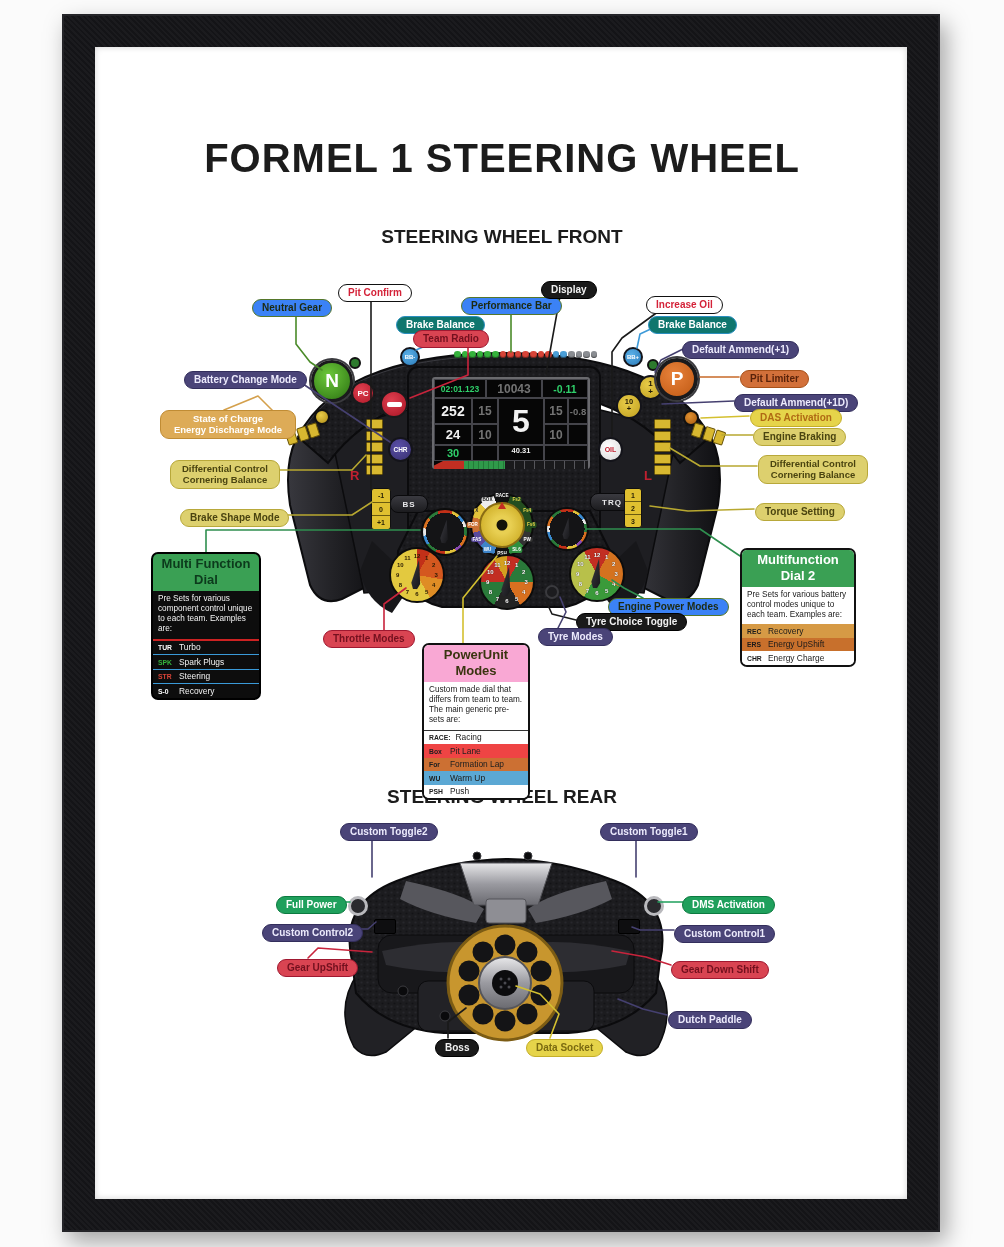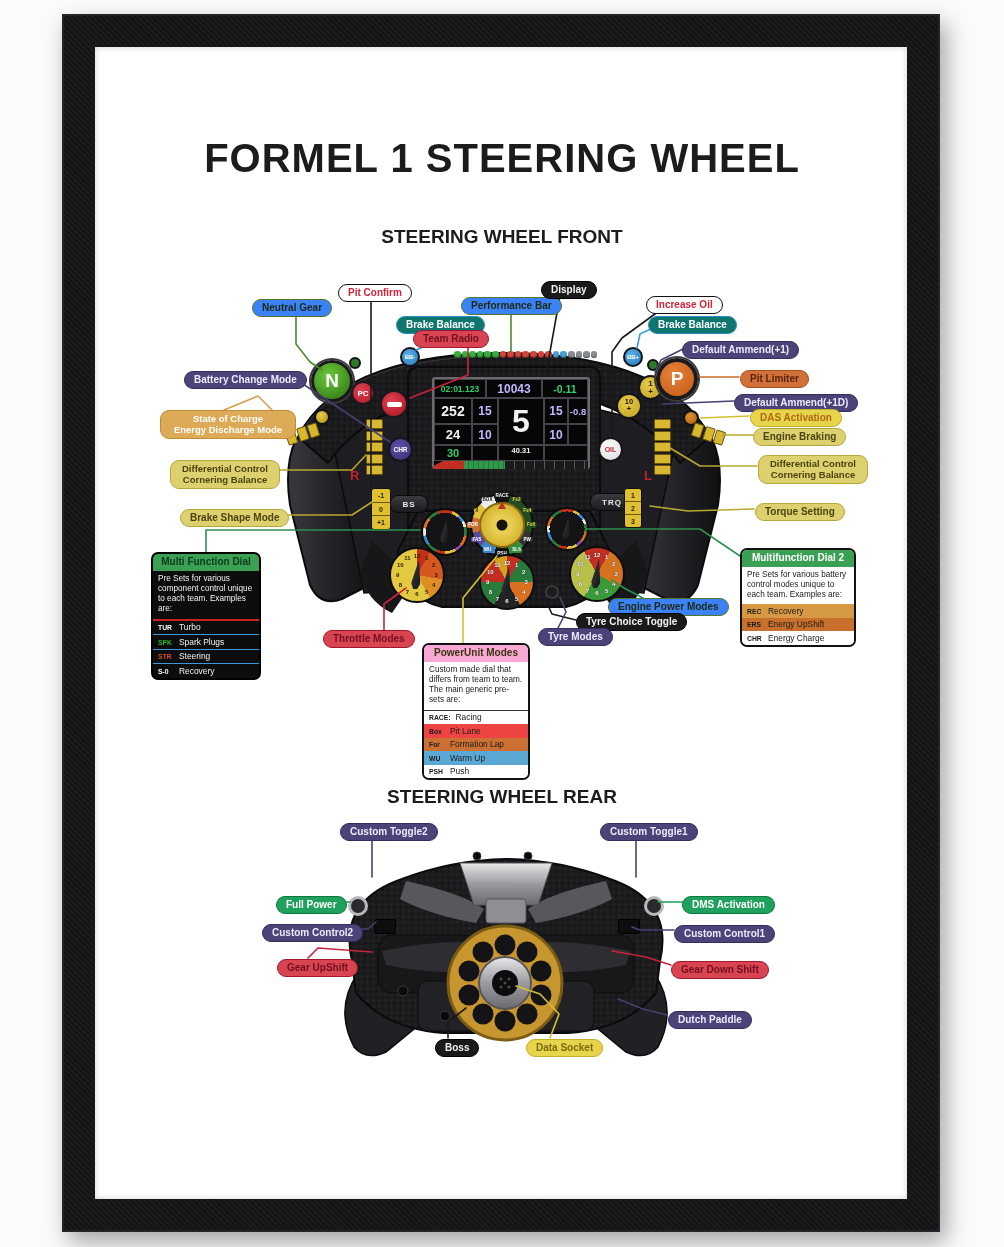--- a/index.html
+++ b/index.html
@@ -28,21 +28,21 @@
   .c-purple{background:#4a4478;border-color:#332e5c;color:#eceafc;}
   .c-orange{background:#d2703a;border-color:#a8511a;color:#59220a;}
   .c-tan   {background:#ddab57;border-color:#c08c34;color:#ffffff;}
   .c-khaki {background:#ddd06e;border-color:#b8a83a;color:#4a4410;}
   .c-yellow{background:#e6d44a;border-color:#c4ae28;color:#b06a14;}
   .c-black {background:#1a1a1a;border-color:#000;color:#f2f2f2;}
   .c-white {background:#ffffff;border-color:#111;color:#d42238;}
   .c-yellow2{background:#e6d44a;border-color:#c4ae28;color:#7a6a10;}
   
   .ibox{position:absolute;z-index:30;border-radius:7px;overflow:hidden;font-size:8.2px;line-height:1.25;}
-  .ibox .hd{font-weight:700;font-size:10px;text-align:center;padding:2px 2px;}
+  .ibox .hd{font-weight:700;font-size:13px;text-align:center;padding:2px 2px;}
   .ibox .bd{padding:3px 5px 4px 5px;}
   .ibox .row{display:flex;gap:5px;padding:1.5px 5px;align-items:baseline;}
   .ibox .ab{font-size:6.8px;font-weight:700;min-width:16px;}
   .ibox .lb{font-size:8.4px;}
   .box-mfd{left:151px;top:552px;width:106px;background:#0d0d0d;color:#f2f2f2;border:2px solid #000;}
   .box-mfd .hd{background:#3aa054;color:#0c3a1c;}
   .box-mfd .bd{border-bottom:2px solid #c22;}
   .box-mfd .row{border-bottom:1.5px solid #3a9ad8;}
   .box-mfd .row:last-child{border-bottom:none;}
   .a-white{color:#fff}.a-green{color:#35b23c}.a-red{color:#d84438}
@@ -58,21 +58,21 @@
   .lines{position:absolute;left:0;top:0;z-index:20;pointer-events:none;}
   
   .fw{position:absolute;left:268px;top:343px;width:472px;height:282px;z-index:10;}
   .fw svg.sil{position:absolute;left:0;top:0;}
   .leds{position:absolute;left:186px;top:8px;width:150px;display:flex;gap:1px;z-index:12;}
   .led{width:6.6px;height:6.6px;border-radius:50%;box-shadow:inset 0 -1px 1px rgba(0,0,0,.5);}
   .screen{position:absolute;left:164px;top:34px;width:158px;height:92px;background:#060606;
           border:2px solid #6a6a6e;border-radius:3px;z-index:12;box-sizing:border-box;}
   .sc{position:absolute;box-sizing:border-box;border:1px solid #44444a;display:flex;
       align-items:center;justify-content:center;font-weight:700;}
-  .t-green{color:#2fd06a}.t-red{color:#c4b5fd}.t-white{color:#f2f2f2}
+  .t-green{color:#2fd06a}.t-red{color:#737373}.t-white{color:#f2f2f2}
   .btn{position:absolute;border-radius:50%;display:flex;align-items:center;justify-content:center;
        font-weight:700;z-index:13;box-sizing:border-box;}
   .rocker{position:absolute;z-index:13;background:#e0c030;border:1.5px solid #111;border-radius:3px;
           display:flex;flex-direction:column;}
   .rocker span{flex:1;display:flex;align-items:center;justify-content:center;font-size:7px;
                font-weight:700;color:#2a2206;border-bottom:1px solid #6a5a10;}
   .rocker span:last-child{border-bottom:none;}
   .cmdpill{position:absolute;background:linear-gradient(#3a3a40,#1c1c1f);border:1px solid #0a0a0c;
            border-radius:8px;color:#e8e8ea;font-size:8px;font-weight:700;letter-spacing:1px;
            display:flex;align-items:center;justify-content:center;z-index:13;}

